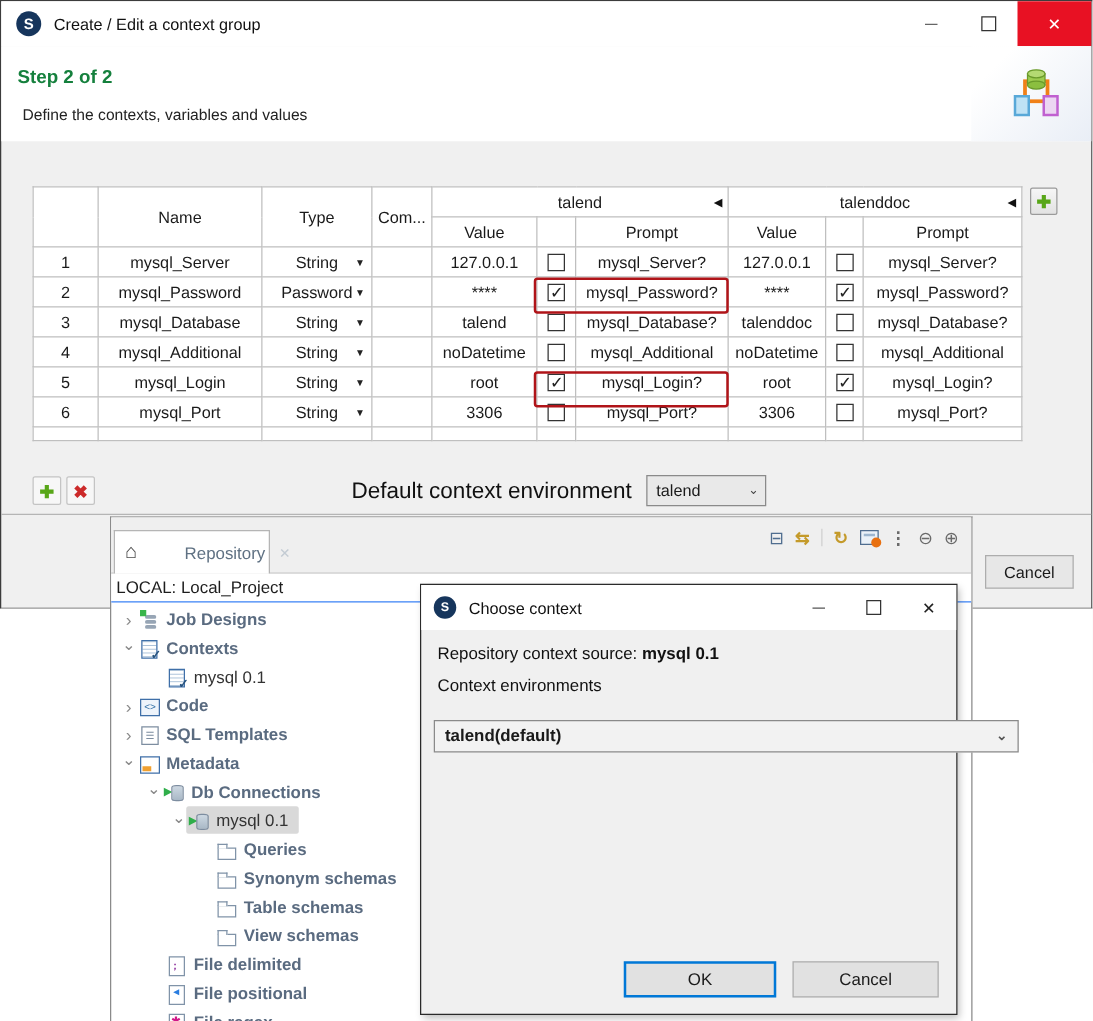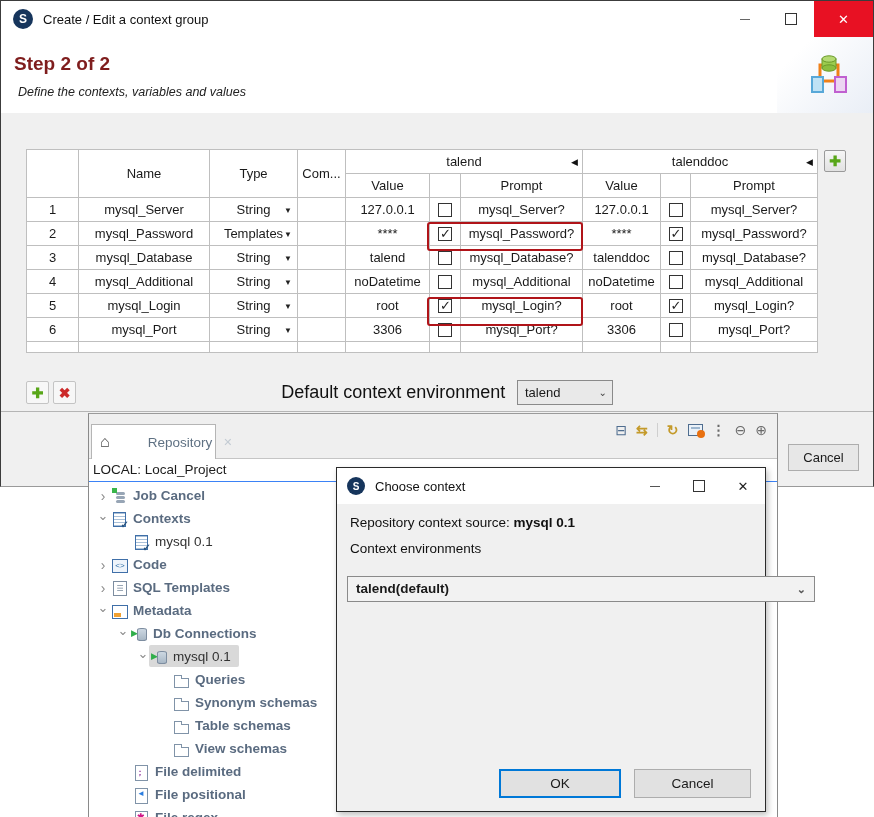--- a/index.html
+++ b/index.html
@@ -14,22 +14,22 @@
   .win-title { font-size:13px; color:#111;text-align:center; }
   .win-ctrls { position:absolute; right:0; top:0; height:36px; display:flex; }
   .wbtn { width:46px; height:36px; display:flex; align-items:center; justify-content:center; }
   .wbtn.min::before { content:""; width:10px; height:1px; background:#666; }
   .wbtn.max::before { content:""; width:10px; height:10px; border:1px solid #333; }
   .wbtn.close { width:59px; background:#e81123; }
   .wbtn.close::before { content:"\2715"; color:#fff; font-size:13px; }
 
   .wiz-header { position:absolute; left:0; top:36px; width:100%; height:76px; background:#fff; }
   .wiz-header .grad { position:absolute; right:0; top:0; width:96px; height:76px; background:linear-gradient(135deg,#ffffff 20%,#e9eef6 100%); }
-  .step-title { position:absolute; left:13px; top:16px; font-size:19px; font-weight:bold; color:#7f1d1d; }
-  .step-sub { position:absolute; left:17px; top:48px; font-size:12.5px; color:#222;font-style:italic; }
+  .step-title { position:absolute; left:13px; top:16px; font-size:15px; font-weight:bold; color:#15803d; }
+  .step-sub { position:absolute; left:17px; top:48px; font-size:12.5px; color:#222; }
   .ctx-icon { position:absolute; right:24px; top:14px; }
 
   
   .grid-wrap { position:absolute; left:25px; top:148px; }
   table.ctx { border-collapse:collapse; table-layout:fixed; background:#fff; border:1px solid #9a9a9a; }
   table.ctx th, table.ctx td { border:1px solid #bfbfbf; font-weight:normal; font-size:13px; text-align:center; white-space:nowrap; overflow:hidden; padding:0 1px; }
   table.ctx th { height:24px; }
   table.ctx td { height:24px; }
   tr.empty td { height:11px; }
   th.grp { position:relative; }
@@ -201,21 +201,21 @@
             <td>127.0.0.1</td>
             <td><span class="cb"></span></td>
             <td>mysql_Server?</td>
             <td>127.0.0.1</td>
             <td><span class="cb"></span></td>
             <td>mysql_Server?</td>
           </tr>
           <tr>
             <td>2</td>
             <td>mysql_Password</td>
-            <td class="c-type"><span>Templates</span><span class="dd">▼</span></td>
+            <td class="c-type"><span>Password</span><span class="dd">▼</span></td>
             <td></td>
             <td>****</td>
             <td><span class="cb checked"></span></td>
             <td>mysql_Password?</td>
             <td>****</td>
             <td><span class="cb checked"></span></td>
             <td>mysql_Password?</td>
           </tr>
           <tr>
             <td>3</td>
@@ -316,21 +316,21 @@
         <span class="tool gray">⊖</span>
         <span class="tool gray">⊕</span>
       </div>
     </div>
     <div class="repo-project">LOCAL: Local_Project</div>
 
     <div class="tree">
       <div class="trow" style="padding-left:6px;">
         <span class="chev right"></span>
         <span class="ic ic-job"></span>
-        <span class="tlabel">Job Cancel</span>
+        <span class="tlabel">Job Designs</span>
       </div>
       <div class="trow" style="padding-left:6px;">
         <span class="chev down"></span>
         <span class="ic ic-ctx"></span>
         <span class="tlabel">Contexts</span>
       </div>
       <div class="trow" style="padding-left:44px;">
         <span class="ic ic-ctx"></span>
         <span class="tlabel plain">mysql 0.1</span>
       </div>

